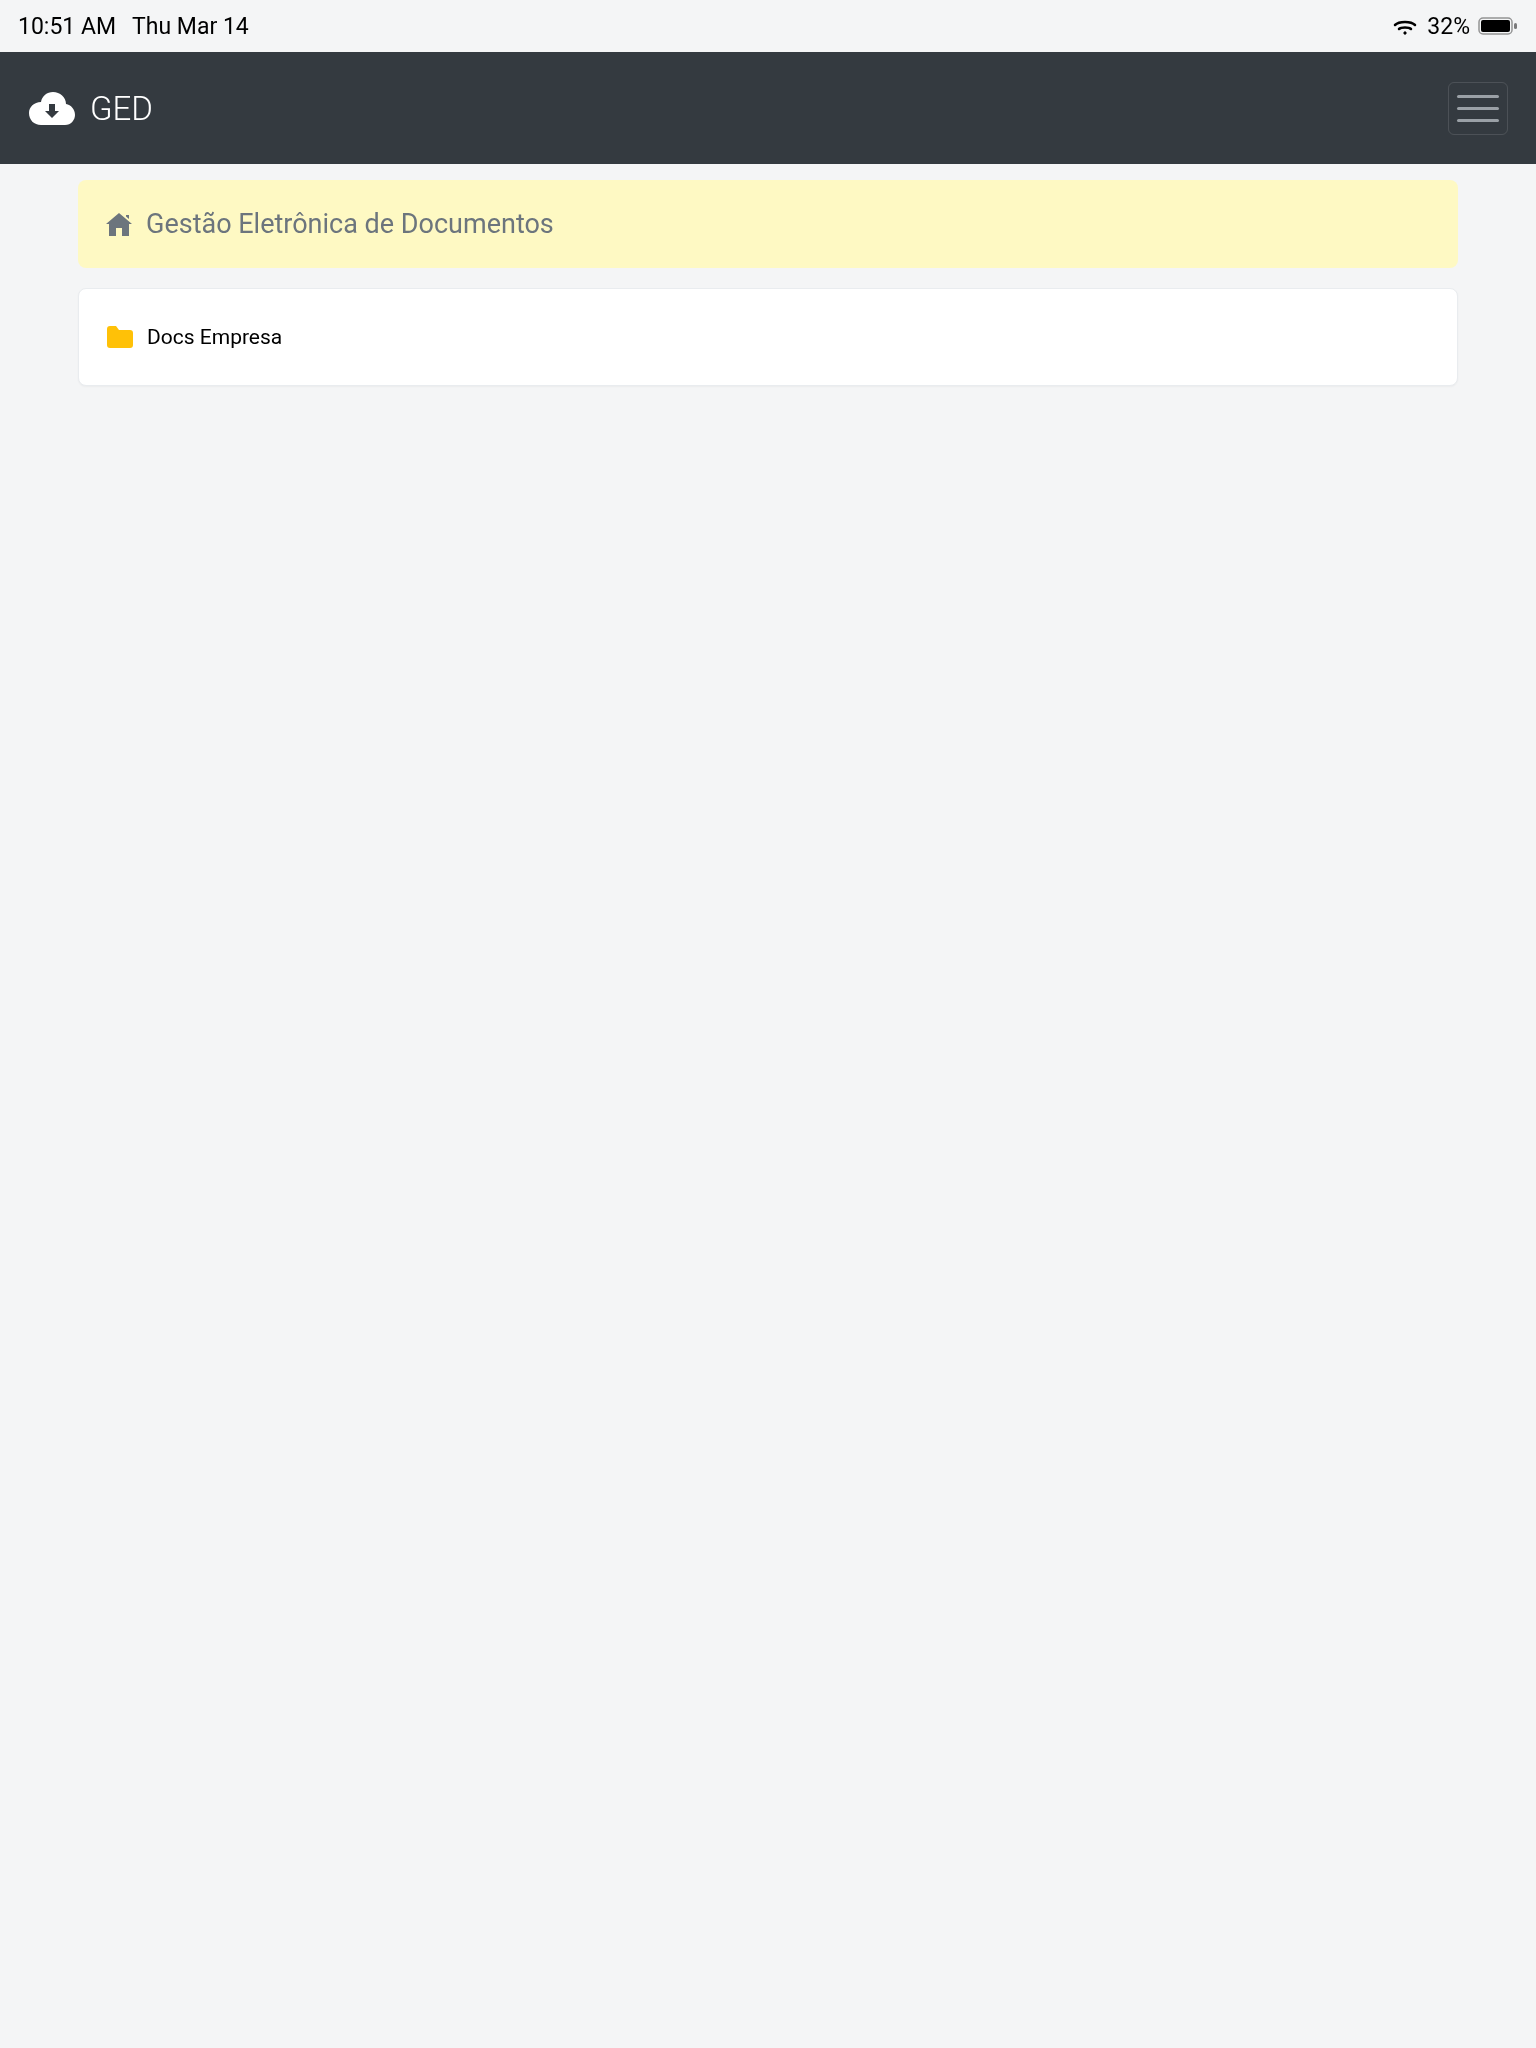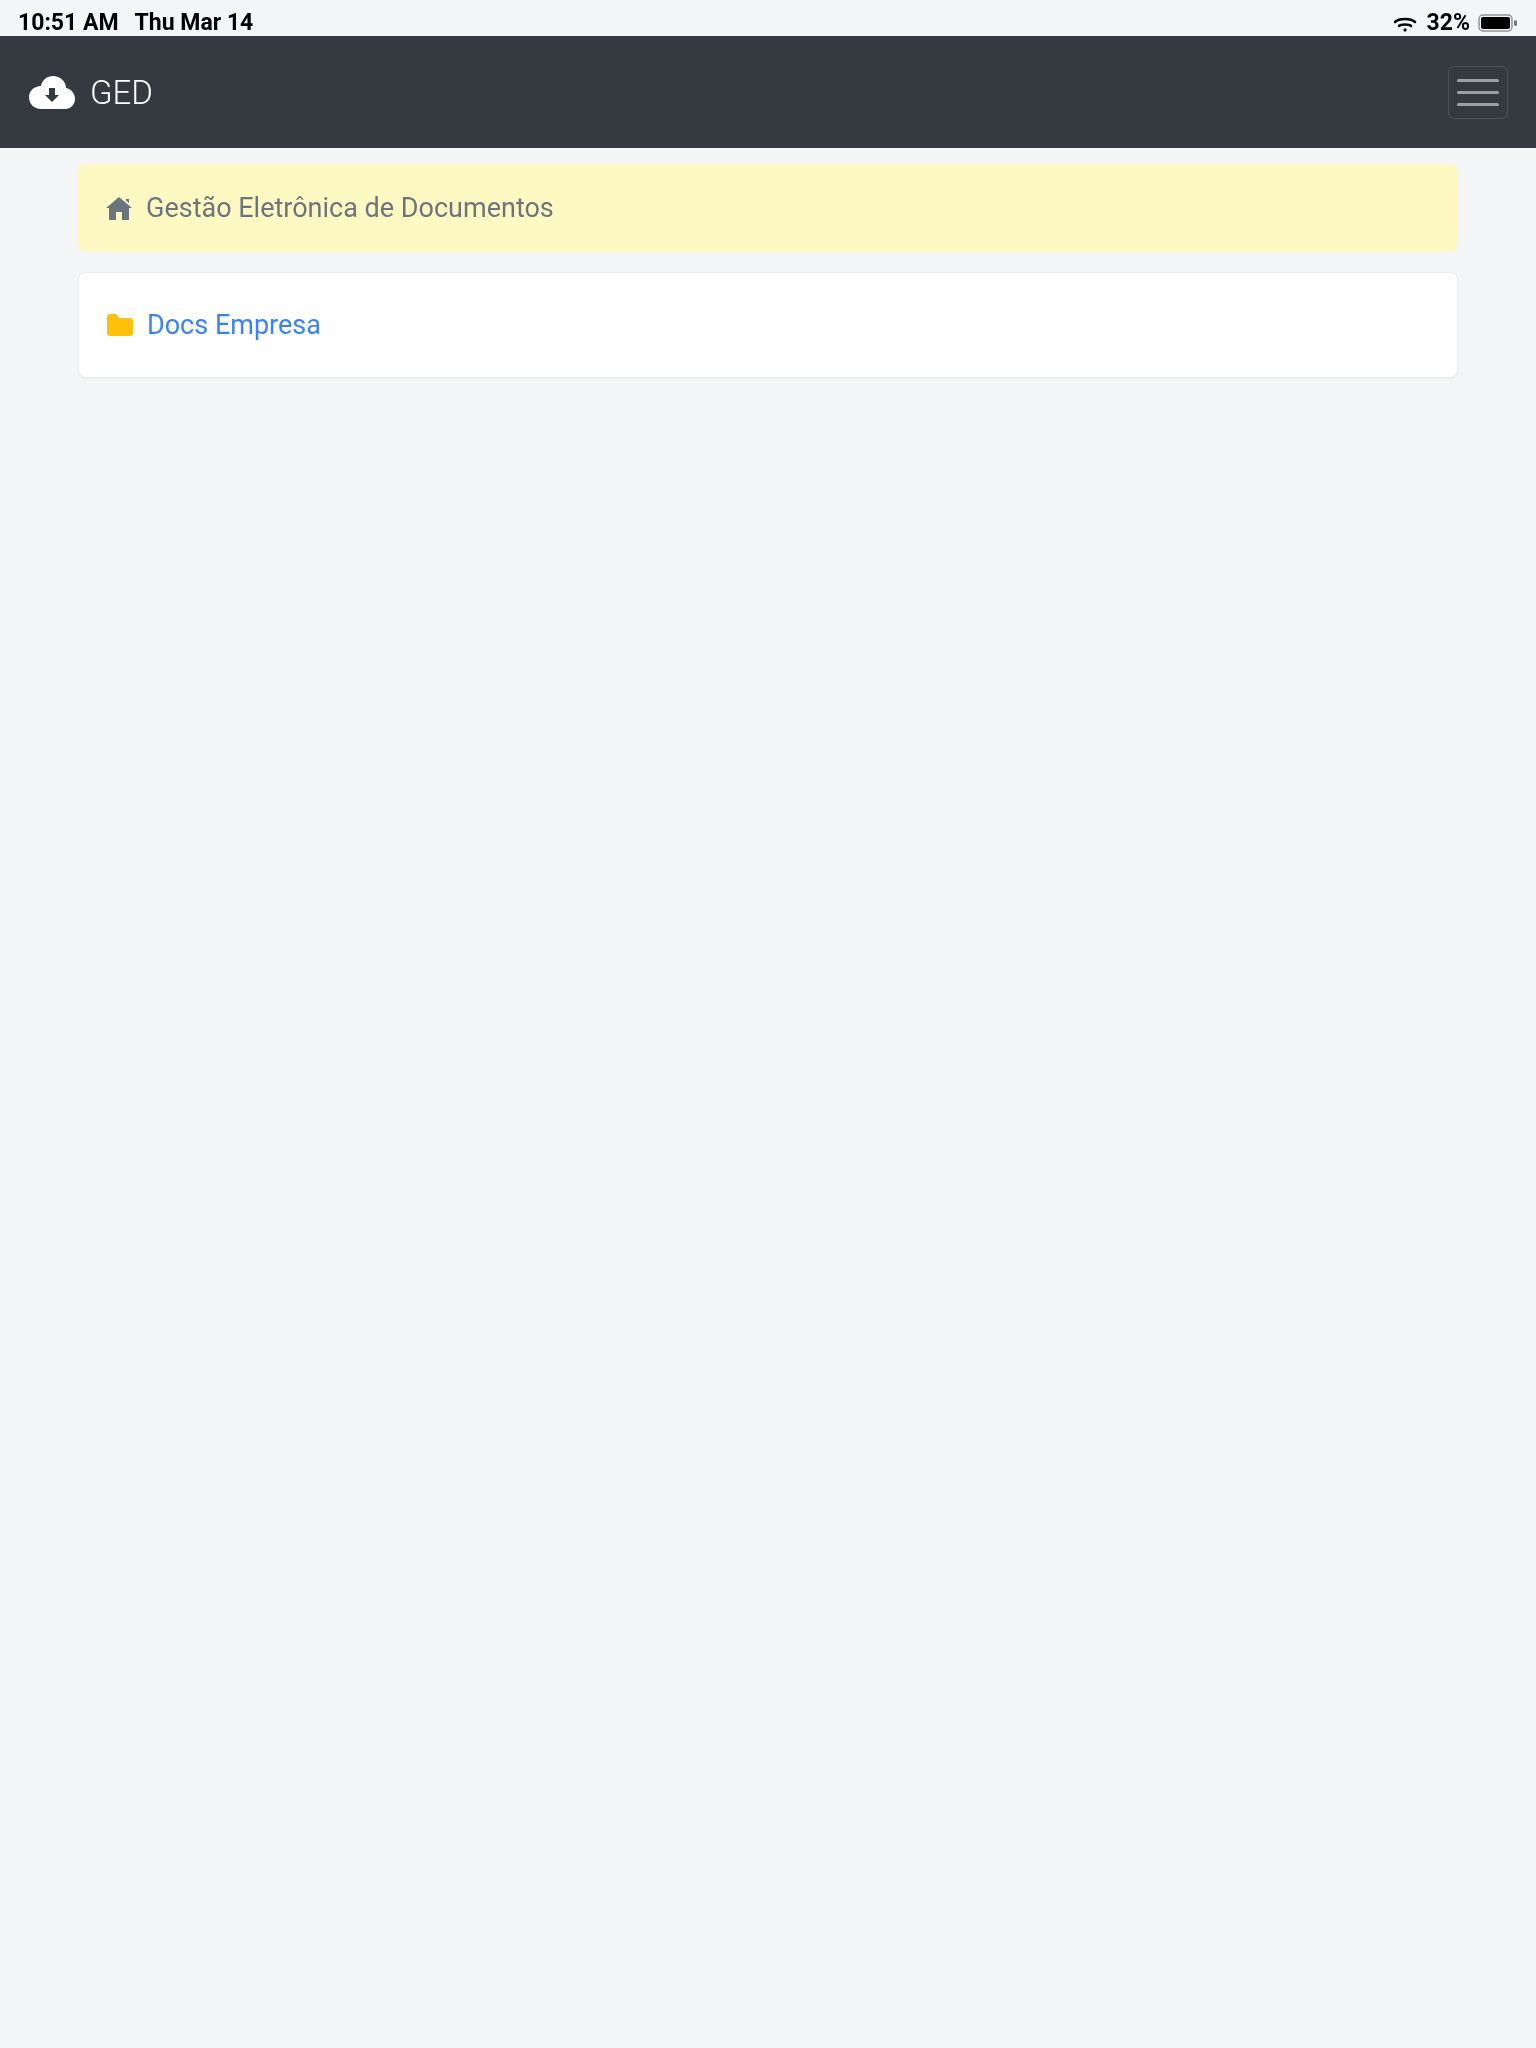--- a/index.html
+++ b/index.html
@@ -8,28 +8,28 @@
       box-sizing: border-box;
     }
     body {
       font-family: -apple-system, BlinkMacSystemFont, "Segoe UI", Roboto, Helvetica, Arial, sans-serif;
       background: #f4f5f6;
       width: 1536px;
       height: 2048px;
       overflow: hidden;
     }
     .status-bar {
-      height: 36px;
+      height: 52px;
       background: #f4f5f6;
       display: flex;
-      align-items: flex-end;
+      align-items: center;
       justify-content: space-between;
       padding: 0 18px;
       font-size: 23px;
-      font-weight: 700;
+      font-weight: 400;
       color: #000;
     }
     .status-left {
       display: flex;
       align-items: center;
       gap: 16px;
     }
     .status-right {
       display: flex;
       align-items: center;
@@ -101,22 +101,22 @@
     }
     .folder-card {
       background: #fff;
       border: 1px solid #e9ecef;
       border-radius: 8px;
       padding: 36px 26px;
       margin-top: 20px;
       display: flex;
       align-items: center;
       gap: 14px;
-      font-size: 27px;
-      color: #3b82f6;
+      font-size: 21px;
+      color: #000000;
       cursor: pointer;
       box-shadow: 0 1px 2px rgba(0,0,0,0.04);
     }
     .folder-icon {
       display: inline-flex;
       align-items: center;
       color: #ffc107;
     }
   </style>
 </head>

